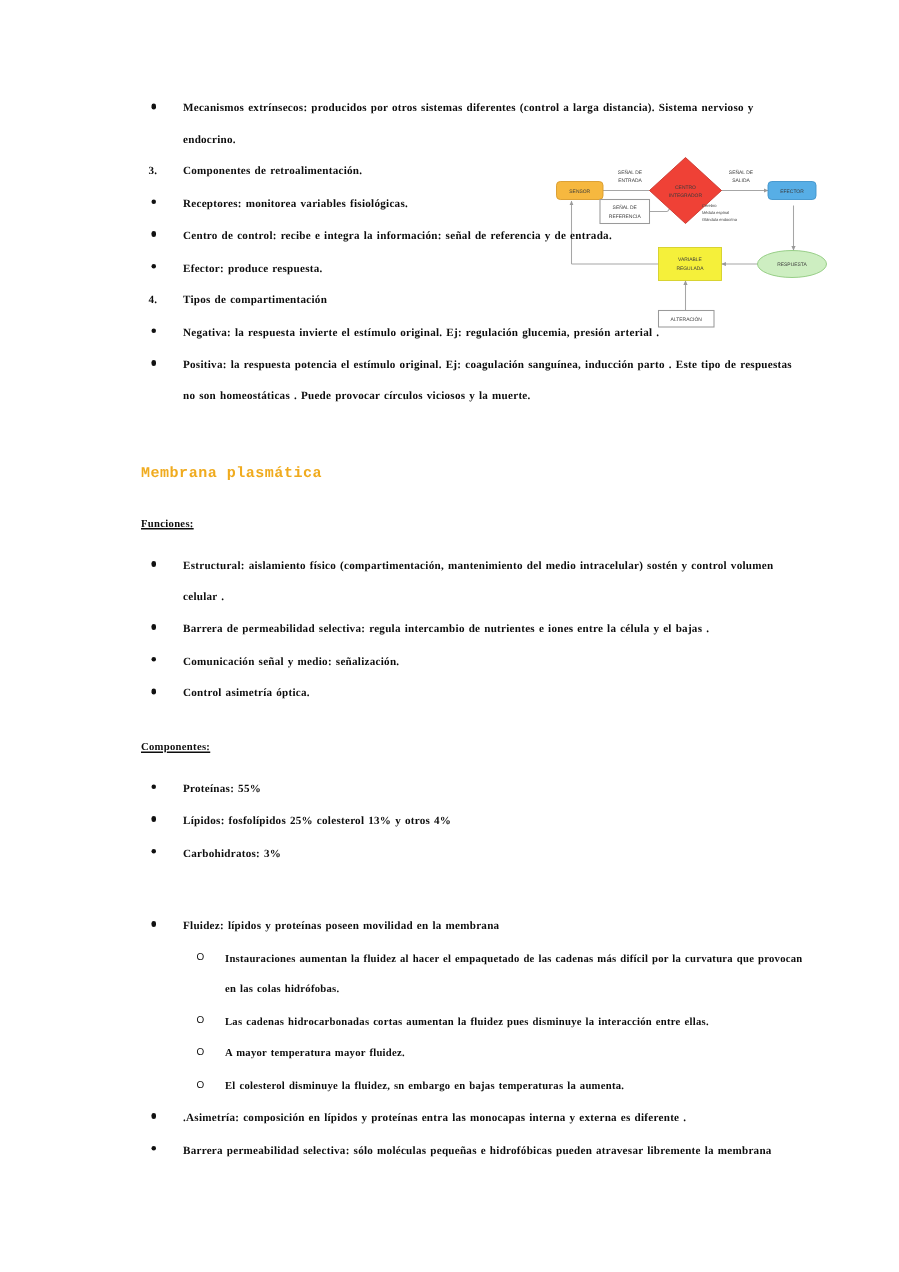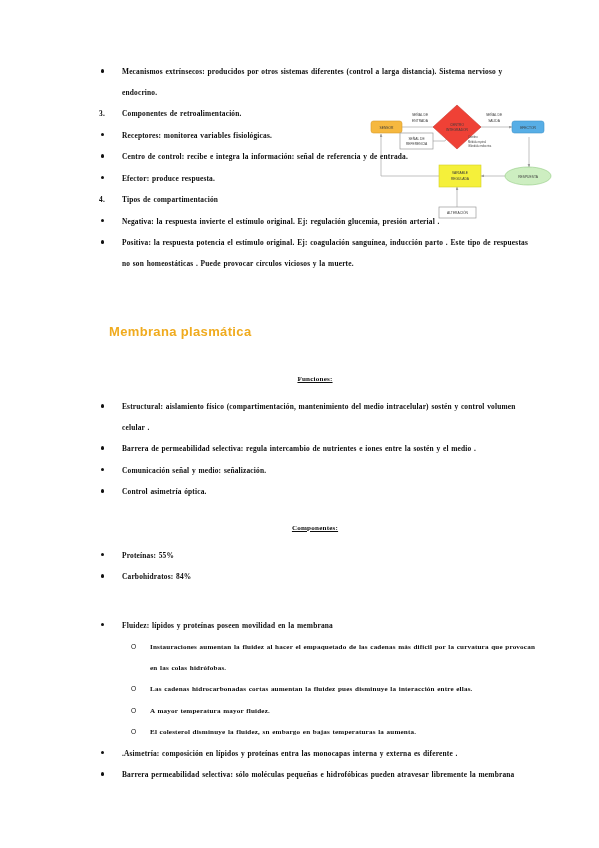--- a/index.html
+++ b/index.html
@@ -70,37 +70,36 @@
     height: 3.4px;
     background: #111;
     border-radius: 50%;
     vertical-align: 1.4px;
   }
   .gap-lg { height: 34px; }
   .gap-md { height: 17px; }
   .gap-sm { height: 10px; }
 
   h2.section-heading {
-    font-size: 13px;
+    font-size: 10px;
     font-weight: bold;
     color: #f0ab1e;
-    margin: 15px;
+    margin: 0;
     padding: 0 0 0 6px;
     letter-spacing: 0.35px;
     line-height: 16px;
-    font-family: Liberation Sans, sans-serif;
+    font-family: Liberation Mono, monospace;
   }
   .sublabel {
     font-size: 7.1px;
     font-weight: bold;
     text-decoration: underline;
     padding-left: 6px;
     letter-spacing: 0.2px;
     line-height: 15px;
-    text-align: center;
   }
 
   
   .diagram {
     position: absolute;
     left: 369px;
     top: 103px;
     width: 186px;
     height: 118px;
   }
@@ -240,21 +239,21 @@
 
     <div class="gap-sm"></div>
 
     <ul class="bl">
       <li class="item lvl1">
         <span class="mk"><span class="bulletglyph"></span></span>
         <span class="txt">Estructural: aislamiento físico (compartimentación, mantenimiento del medio intracelular) sostén y control volumen celular .</span>
       </li>
       <li class="item lvl1">
         <span class="mk"><span class="bulletglyph"></span></span>
-        <span class="txt">Barrera de permeabilidad selectiva: regula intercambio de nutrientes e iones entre la sostén y el medio .</span>
+        <span class="txt">Barrera de permeabilidad selectiva: regula intercambio de nutrientes e iones entre la célula y el bajas .</span>
       </li>
       <li class="item lvl1">
         <span class="mk"><span class="bulletglyph"></span></span>
         <span class="txt">Comunicación señal y medio: señalización.</span>
       </li>
       <li class="item lvl1">
         <span class="mk"><span class="bulletglyph"></span></span>
         <span class="txt">Control asimetría óptica.</span>
       </li>
     </ul>
@@ -265,21 +264,25 @@
 
     <div class="gap-sm"></div>
 
     <ul class="bl">
       <li class="item lvl1">
         <span class="mk"><span class="bulletglyph"></span></span>
         <span class="txt">Proteínas: 55%</span>
       </li>
       <li class="item lvl1">
         <span class="mk"><span class="bulletglyph"></span></span>
-        <span class="txt">Carbohidratos: 84%</span>
+        <span class="txt">Lípidos: fosfolípidos 25% colesterol 13% y otros 4%</span>
+      </li>
+      <li class="item lvl1">
+        <span class="mk"><span class="bulletglyph"></span></span>
+        <span class="txt">Carbohidratos: 3%</span>
       </li>
     </ul>
 
     <div class="gap-md"></div>
 
 
     <div class="gap-sm"></div>
 
     <ul class="bl">
       <li class="item lvl1">

